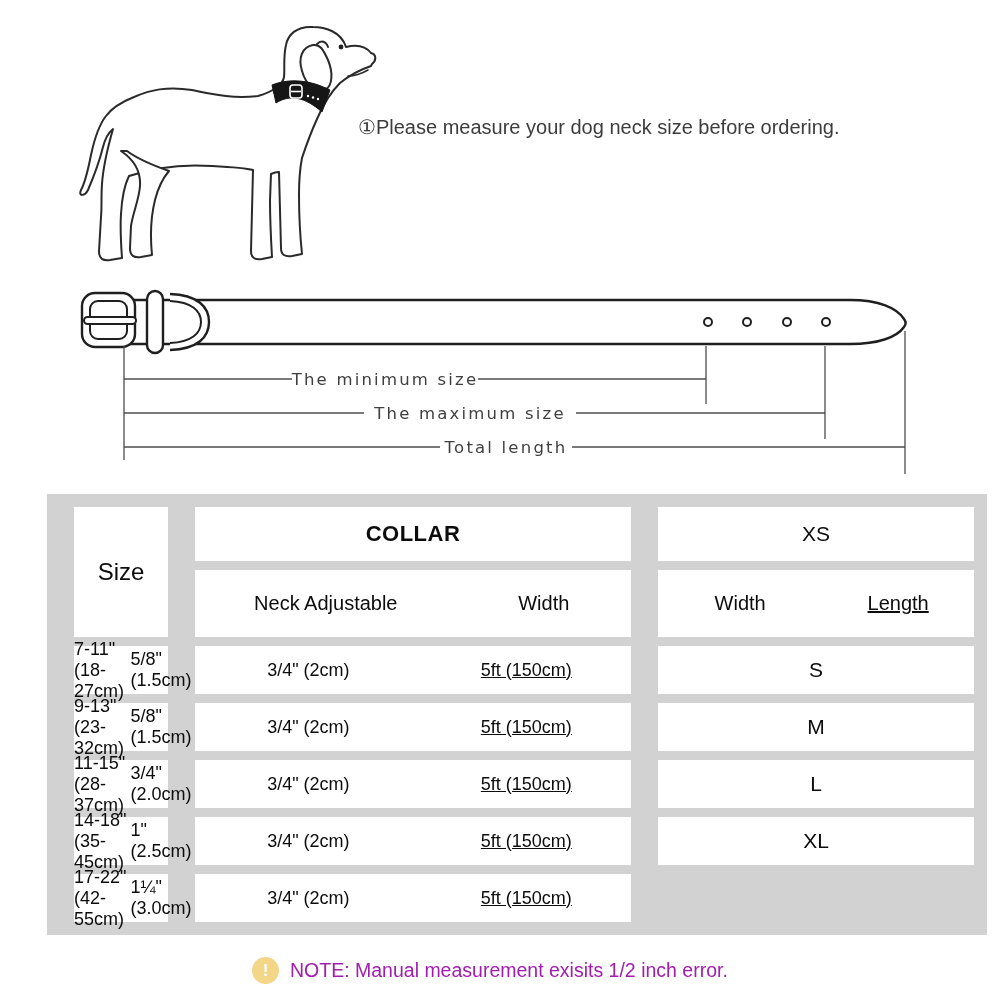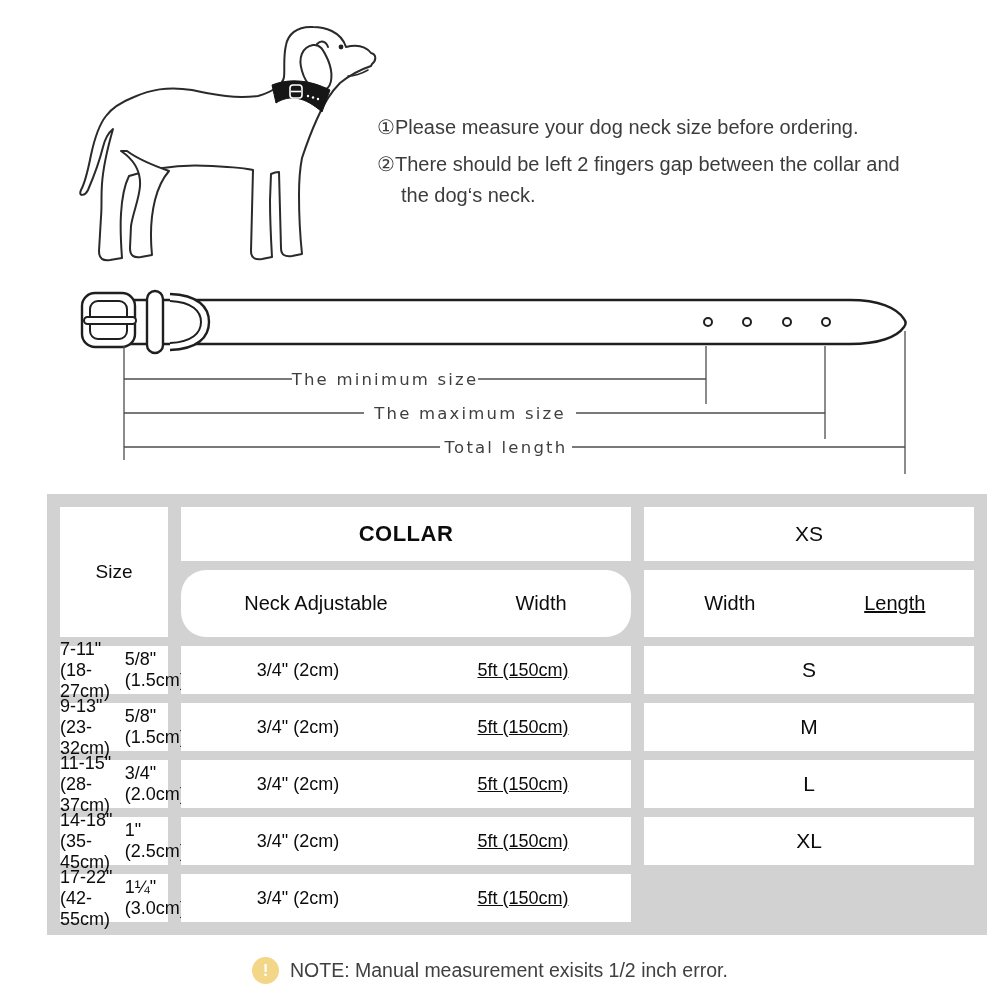--- a/index.html
+++ b/index.html
@@ -1,44 +1,44 @@
 <!DOCTYPE html>
 <html><head>
 <meta charset="utf-8">
 <style>
   html,body{margin:0;padding:0;background:#fff;}
   .page{position:relative;width:1000px;height:1000px;background:#ffffff;overflow:hidden;
         font-family:"Liberation Sans",sans-serif;color:#111;}
   svg{position:absolute;left:0;top:0;}
-  .instructions{position:absolute;left:377px;top:112px;width:600px;
+  .instructions{position:absolute;left:358px;top:112px;width:600px;
         font-size:20px;line-height:31px;color:#3c3c3c;}
   .instructions p{margin:0 0 6px 0;padding-left:24px;text-indent:-24px;}
   .instructions p.second{width:516px;}
   
   .size-table{position:absolute;left:47px;top:494px;width:940px;height:441px;
         box-sizing:border-box;background:#d2d2d2;padding:13px;
         display:grid;grid-template-columns:108px 450px 330px;
         grid-template-rows:54px 67px repeat(5,48px);gap:9px 13px;}
   .trow{display:contents;}
   .cell{background:#fff;display:flex;align-items:center;justify-content:center;
-        font-size:18px;color:#0c0c0c;}
-  .cell.size-head{grid-column:1;grid-row:1/3;font-size:19px;}
+        font-size:18px;color:#0c0c0c;margin-left:14px;}
+  .cell.size-head{grid-column:1;grid-row:1/3;font-size:24px;}
   .cell.group-head{font-weight:bold;font-size:22px;letter-spacing:.5px;}
   .pair{display:flex;width:100%;}
   .pair span{display:flex;align-items:center;justify-content:center;}
   .c1{flex:0 0 60%;} .c2{flex:0 0 40%;}
   .l1{flex:0 0 52%;} .l2{flex:0 0 48%;text-decoration:underline;}
   .subhead{font-size:20px;}
   .size-val{font-size:21px;}
   
   .note{position:absolute;left:252px;top:957px;display:flex;align-items:center;}
   .note-icon{width:27px;height:27px;border-radius:50%;background:#f4d689;
         display:flex;align-items:center;justify-content:center;
         color:#ffffff;font-weight:bold;font-size:17px;flex:0 0 auto;}
-  .note-text{margin-left:11px;font-size:19.5px;color:#404040;}
+  .note-text{margin-left:11px;font-size:19.5px;color:#a21caf;}
   .diagram-label{font-family:"DejaVu Sans",sans-serif;font-size:16.5px;
         letter-spacing:2.2px;fill:#3f3f3f;}
 </style>
 </head>
 <body>
 
 <div class="page">
 
   <svg width="1000" height="488" viewBox="0 0 1000 488">
 
@@ -151,27 +151,26 @@
         <line x1="905" y1="331" x2="905" y2="474"></line>
       </g>
       <text class="diagram-label" x="385" y="385" text-anchor="middle">The minimum size</text>
       <text class="diagram-label" x="470" y="419" text-anchor="middle">The maximum size</text>
       <text class="diagram-label" x="506" y="453" text-anchor="middle">Total length</text>
     </g>
   </svg>
 
   <div class="instructions">
     <p>①Please measure your dog neck size before ordering.</p>
-    <p class="second">②There should be left 2 fingers gap between the collar and the dog‘s neck.</p>
   </div>
 
   <div class="size-table">
     <div class="cell size-head">Size</div>
     <div class="cell group-head" style="grid-column:2;grid-row:1;">COLLAR</div>
-    <div class="cell subhead" style="grid-column:2;grid-row:2;border-radius:25px;">
+    <div class="cell subhead" style="grid-column:2;grid-row:2;">
       <div class="pair">
           <span class="c1">Neck Adjustable</span>
           <span class="c2">Width</span>
         </div>
     </div>
     <div class="cell subhead" style="grid-column:3;grid-row:2;">
       <div class="pair">
           <span class="l1">Width</span>
           <span class="l2">Length</span>
         </div>

